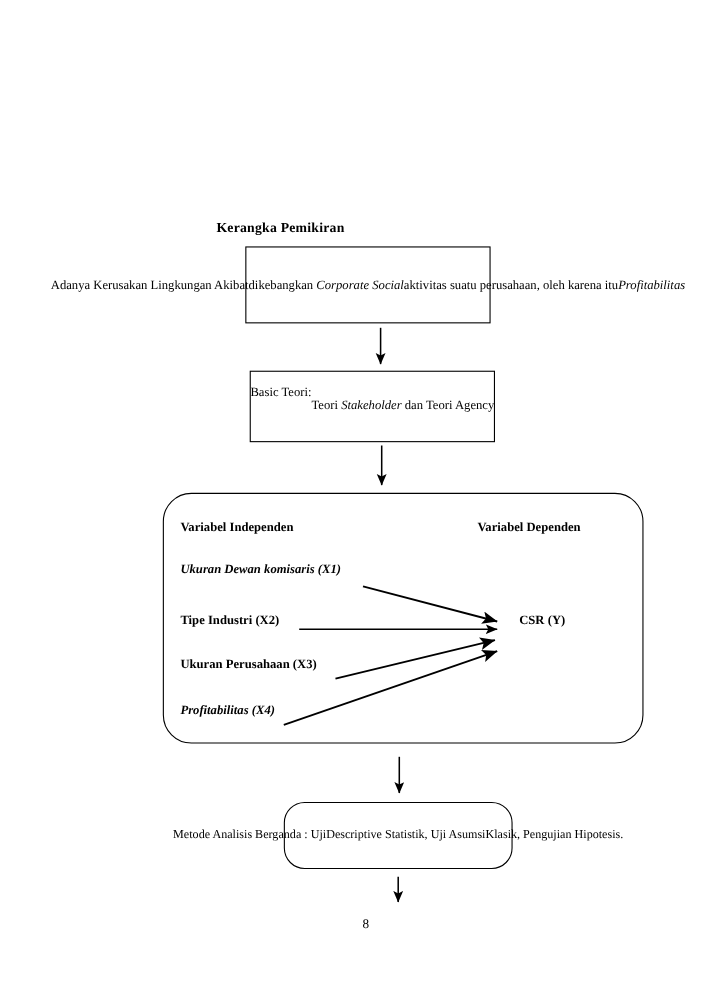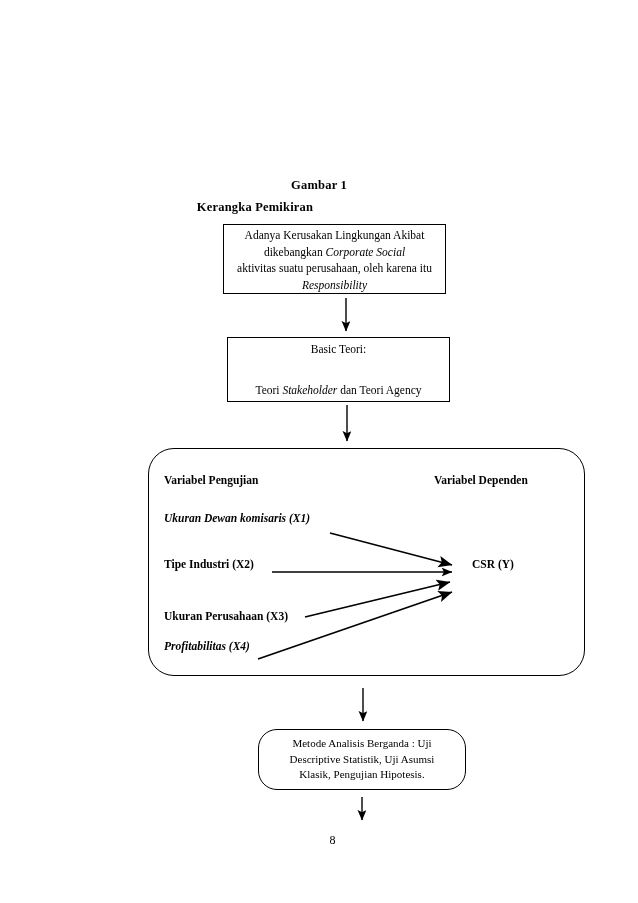--- a/index.html
+++ b/index.html
@@ -43,21 +43,21 @@
     font-size: 12.5px;
     letter-spacing: 0.2px;
   }
 
   
   .box {
     border: 1px solid #000000;
     box-sizing: border-box;
     background: #ffffff;
     display: flex;
-    flex-direction: column;
+    flex-direction: row;
     align-items: center;
     justify-content: center;
   }
   .box .line,
   .roundbox .line {
     text-align: center;
     font-size: 11.5px;
     line-height: 16.5px;
     white-space: nowrap;
   }
@@ -91,37 +91,37 @@
     height: 228px;
     border-radius: 26px;
   }
   #box-method {
     left: 258px;
     top: 729px;
     width: 208px;
     height: 61px;
     border-radius: 19px;
     display: flex;
-    flex-direction: column;
+    flex-direction: row;
     align-items: center;
     justify-content: center;
   }
   #box-method .line { font-size: 11px; line-height: 15.5px; }
 
   
   .var-label {
     font-weight: bold;
     font-size: 11.5px;
     white-space: nowrap;
   }
   #lbl-independen { left: 164px; top: 474px; }
   #lbl-dependen   { left: 434px; top: 474px; text-align: center; }
   #lbl-x1 { left: 164px; top: 512px; font-style: italic; }
   #lbl-x2 { left: 164px; top: 558px; }
-  #lbl-x3 { left: 164px; top: 598px; margin-top: 12px; }
+  #lbl-x3 { left: 164px; top: 598px; }
   #lbl-x4 { left: 164px; top: 640px; font-style: italic; }
   #lbl-y  { left: 472px; top: 558px; text-align: right; }
 
   
   #arrow-layer {
     position: absolute;
     left: 0;
     top: 0;
     width: 638px;
     height: 903px;
@@ -135,38 +135,37 @@
     width: 665px;
     text-align: center;
     font-size: 12px;
   }
 </style>
 </head>
 <body>
 
 <div id="page">
 
-  <div class="abs fig-title">Gambar 1</div>
   <div class="abs fig-subtitle">Kerangka Pemikiran</div>
 
   <div class="abs box" id="box-problem">
     <div class="line">Adanya Kerusakan Lingkungan Akibat</div>
     <div class="line">dikebangkan <em>Corporate Social</em></div>
     <div class="line">aktivitas suatu perusahaan, oleh karena itu</div>
-    <div class="line"><em>Responsibility</em></div>
+    <div class="line"><em>Profitabilitas</em></div>
   </div>
 
   <div class="abs box" id="box-theory">
     <div class="line">Basic Teori:</div>
     <div class="line"><span>Teori </span><em>Stakeholder</em><span> dan Teori Agency</span></div>
   </div>
 
   <div class="abs roundbox" id="box-framework"></div>
 
-  <div class="abs var-label" id="lbl-independen">Variabel Pengujian</div>
+  <div class="abs var-label" id="lbl-independen">Variabel Independen</div>
   <div class="abs var-label" id="lbl-dependen">Variabel Dependen</div>
   <div class="abs var-label" id="lbl-x1">Ukuran Dewan komisaris (X1)</div>
   <div class="abs var-label" id="lbl-x2">Tipe Industri (X2)</div>
   <div class="abs var-label" id="lbl-x3">Ukuran Perusahaan (X3)</div>
   <div class="abs var-label" id="lbl-x4">Profitabilitas (X4)</div>
   <div class="abs var-label" id="lbl-y">CSR (Y)</div>
 
   <div class="abs roundbox" id="box-method">
     <div class="line">Metode Analisis Berganda : Uji</div>
     <div class="line">Descriptive Statistik, Uji Asumsi</div>

